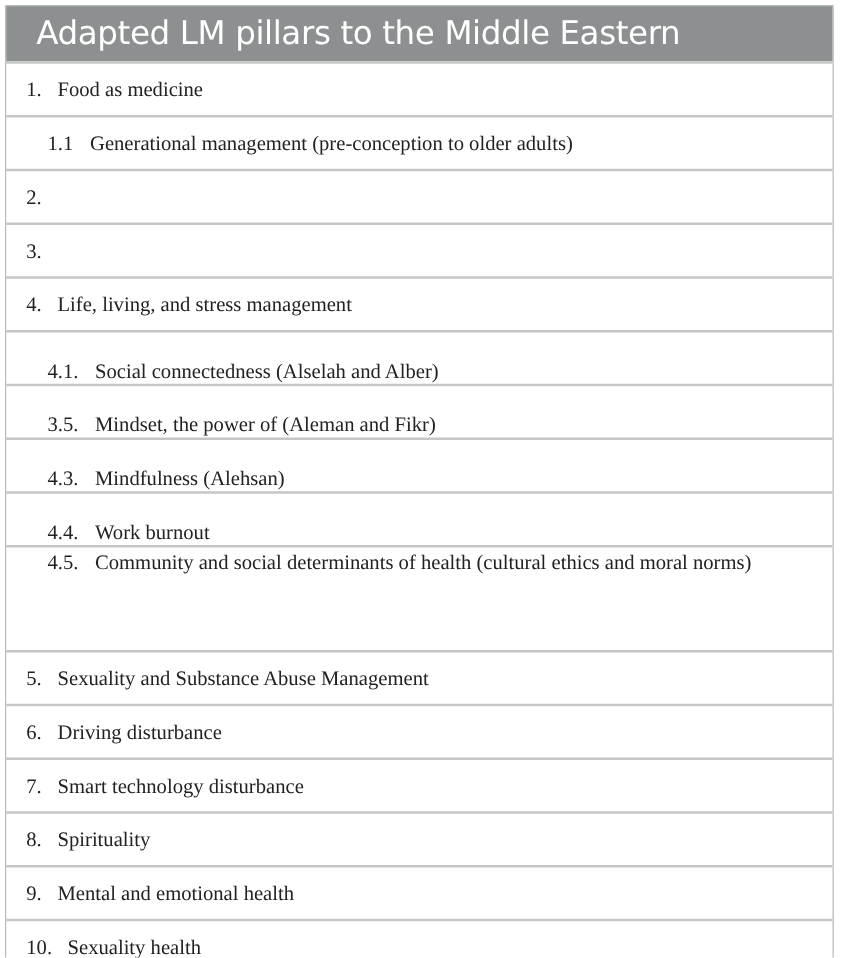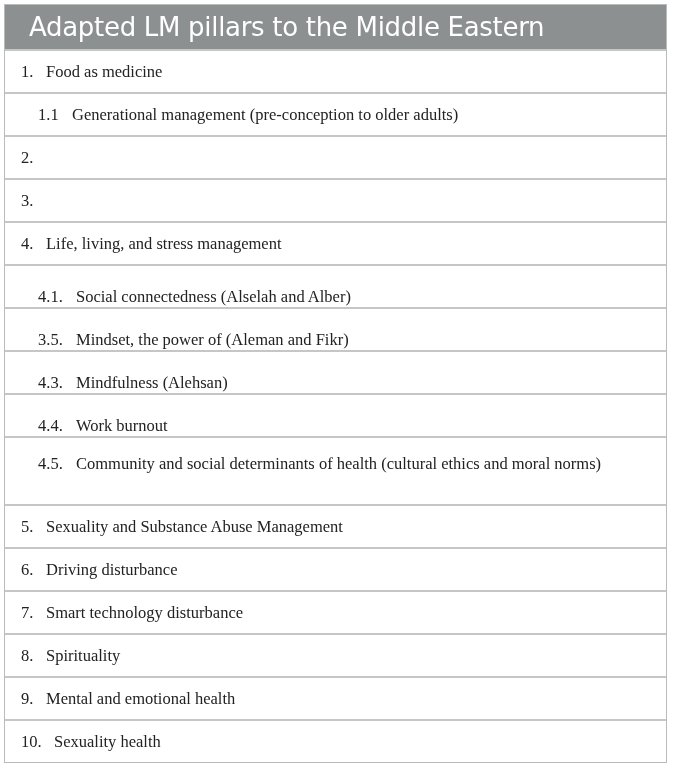--- a/index.html
+++ b/index.html
@@ -12,21 +12,21 @@
     background: #8c9090; color: #ffffff; height: 45px;
     font-family: "DejaVu Sans", sans-serif; font-size: 26px;
     line-height: 45px; padding-left: 24px; letter-spacing: -0.3px;
     border-top: 1px solid #b9bcbb; box-sizing: border-box;
   }
   .row {
     border-top: 2px solid #c4c7c6; box-sizing: border-box;
     height: 43px; display: flex; align-items: center;
     font-family: "Liberation Serif", serif; font-size: 16.5px; color: #222222;
   }
-  .row.tall { height: 68px; align-items: flex-start; padding-top: 14px; }
+  .row.tall { height: 84px; align-items: flex-start; padding-top: 0; }
   .row .num { display: inline-block; white-space: nowrap; }
   .row .text { display: inline-block; }
   .lvl1 { padding-left: 16px; }
   .lvl1 .num { width: 25px; }
   .lvl1.wide .num { width: 33px; }
   .lvl2 { padding-left: 33px; align-items: flex-end; }
   .lvl2 .num { width: 38px; }
   .lvl2b { padding-left: 33px; }
   .lvl2b .num { width: 34px; }
   .row.tall .text { width: 540px; line-height: 24px; }

